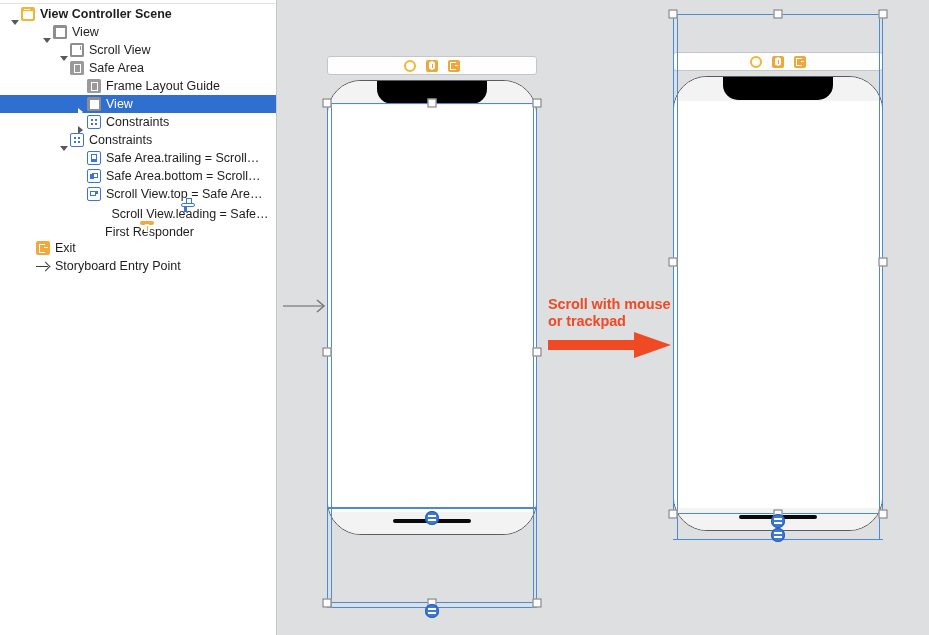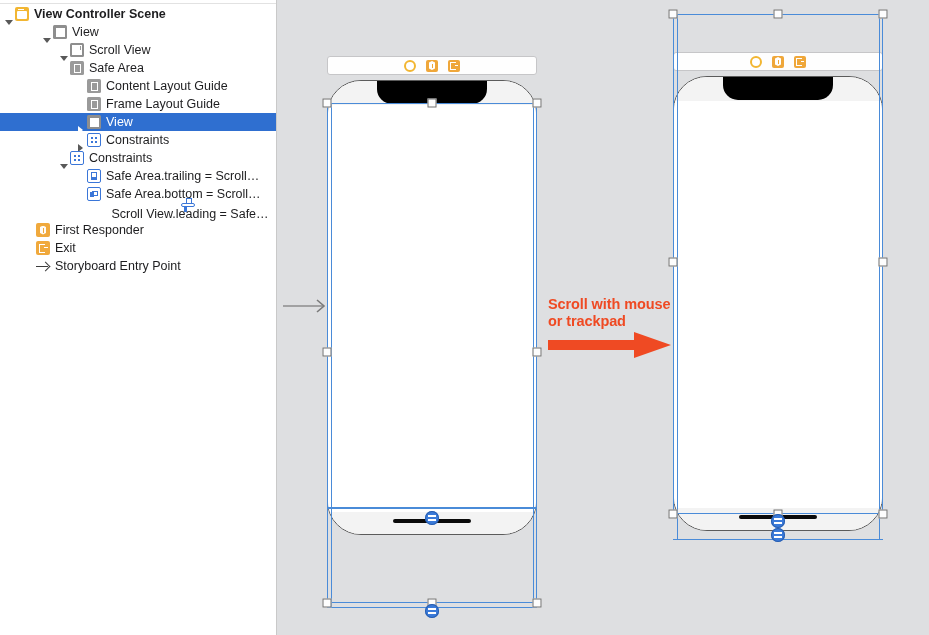--- a/index.html
+++ b/index.html
@@ -488,21 +488,21 @@
   }
 </style>
 </head>
 <body>
 
 <div id="app">
 
   <div id="outline">
     <div id="outline-toprule"></div>
     <div id="outline-rows" style="position:absolute;left:0;top:5px;width:276px;">
-        <div class="row" style="padding-left: 2px; align-items: center;">
+        <div class="row" style="padding-left: 8px; align-items: center;">
           <span class="tw down"></span>
           <span class="ico ico-scene"></span>
           <span class="label bold">View Controller Scene</span>
         </div>
         <div class="row" style="padding-left: 40px;">
           <span class="tw down"></span>
           <span class="ico ico-view"></span>
           <span class="label">View</span>
         </div>
         <div class="row" style="padding-left: 57px;">
@@ -511,25 +511,20 @@
           <span class="label">Scroll View</span>
         </div>
         <div class="row" style="padding-left: 57px;">
           <span class="tw"></span>
           <span class="ico ico-guide"></span>
           <span class="label">Safe Area</span>
         </div>
         <div class="row" style="padding-left: 74px;">
           <span class="tw"></span>
           <span class="ico ico-guide"></span>
-          <span class="label">Content Layout Guide</span>
-        </div>
-        <div class="row" style="padding-left: 74px;">
-          <span class="tw"></span>
-          <span class="ico ico-guide"></span>
           <span class="label">Frame Layout Guide</span>
         </div>
         <div class="row selected" style="padding-left: 74px;">
           <span class="tw right"></span>
           <span class="ico ico-view"></span>
           <span class="label">View</span>
         </div>
         <div class="row" style="padding-left: 74px;">
           <span class="tw right"></span>
           <span class="ico ico-cons"></span>
@@ -543,26 +538,31 @@
         <div class="row" style="padding-left: 74px;">
           <span class="tw"></span>
           <span class="ico ico-c2"></span>
           <span class="label">Safe Area.trailing = Scroll…</span>
         </div>
         <div class="row" style="padding-left: 74px;">
           <span class="tw"></span>
           <span class="ico ico-c1"></span>
           <span class="label">Safe Area.bottom = Scroll…</span>
         </div>
+        <div class="row" style="padding-left: 74px;">
+          <span class="tw"></span>
+          <span class="ico ico-c3"></span>
+          <span class="label">Scroll View.top = Safe Are…</span>
+        </div>
         <div class="row" style="padding-left: 104px; flex-direction: column;">
           <span class="tw"></span>
           <span class="ico ico-c4"></span>
           <span class="label">Scroll View.leading = Safe…</span>
         </div>
-        <div class="row" style="padding-left: 23px;">
+        <div class="row" style="padding-left: 23px; flex-direction: column;">
           <span class="tw"></span>
           <span class="ico ico-fr"></span>
           <span class="label">First Responder</span>
         </div>
         <div class="row" style="padding-left: 23px;">
           <span class="tw"></span>
           <span class="ico ico-exit"></span>
           <span class="label">Exit</span>
         </div>
         <div class="row" style="padding-left: 23px;">

